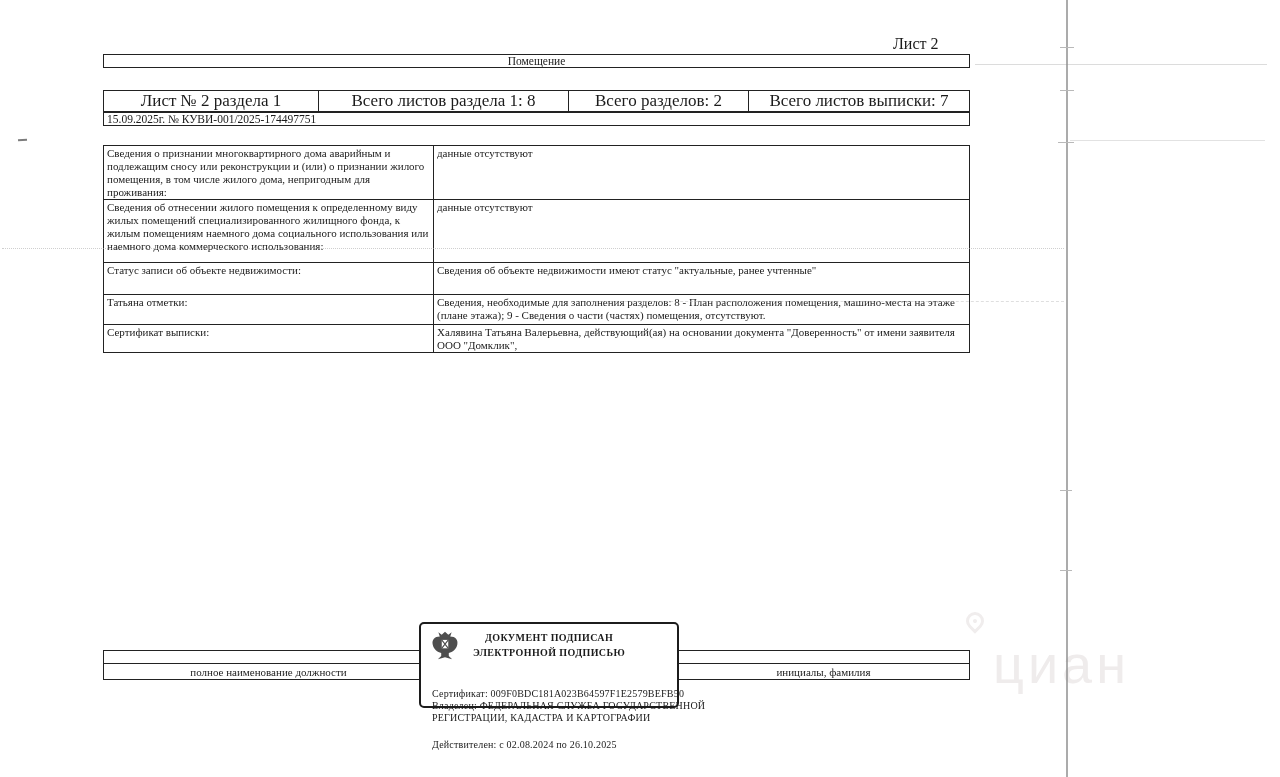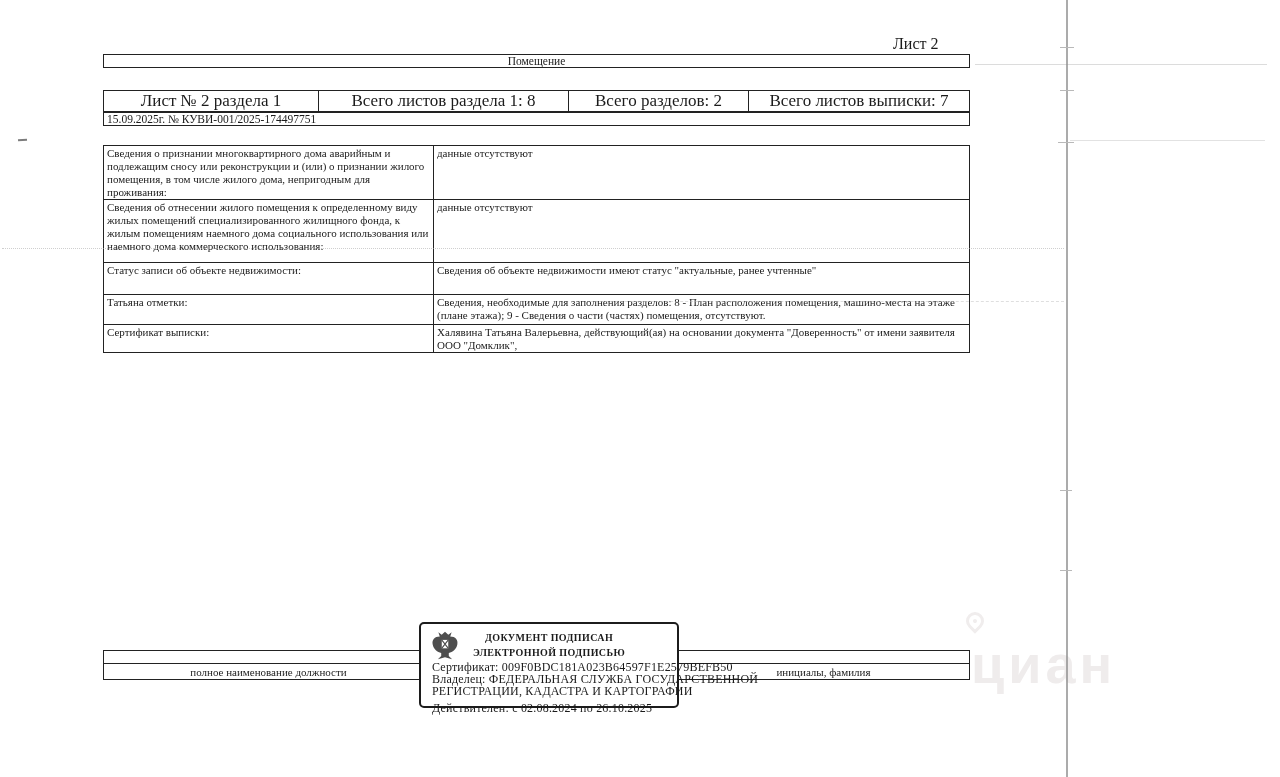--- a/index.html
+++ b/index.html
@@ -41,30 +41,30 @@
 
   
   .stamp {
     left:419px; top:622px; width:260px; height:86px;
     background:#fff; border:2px solid #1c1c1c; border-radius:5px; z-index:6;
   }
   .stamp-eagle { position:absolute; left:8px; top:4px; width:32px; height:36px; }
   .stamp-title { position:absolute; width:100%; text-align:center; font-size:10px; font-weight:600; letter-spacing:.4px; }
   .st1 { top:8px; }
   .st2 { top:23px; }
-  .stamp-small { position:absolute; left:11px; font-size:12px; letter-spacing:.2px; white-space:nowrap; }
+  .stamp-small { position:absolute; left:11px; font-size:10px; letter-spacing:.2px; white-space:nowrap;margin-top:28px; }
   .ss1 { top:36px; }
   .ss2 { top:48px; }
   .ss3 { top:60px; }
-  .ss4 { top:77px; }
+  .ss4 { top:87px; }
 
   
   .watermark {
-    left:971px; top:633px; z-index:1;
-    font-family:"Liberation Sans", sans-serif; font-weight:bold;
+    left:993px; top:633px; z-index:1;
+    font-family:"Liberation Sans", sans-serif; font-weight:normal;
     font-size:54px; letter-spacing:4px; color:#efecec;
   }
   .wm-pin {
     left:966px; top:612px; width:18px; height:18px; z-index:1;
     border:3px solid #f0eded; border-radius:50% 50% 50% 0;
     transform:rotate(-45deg);
   }
   .wm-pin::after {
     content:""; position:absolute; left:4px; top:4px; width:4px; height:4px;
     border-radius:50%; background:#f0eded;

